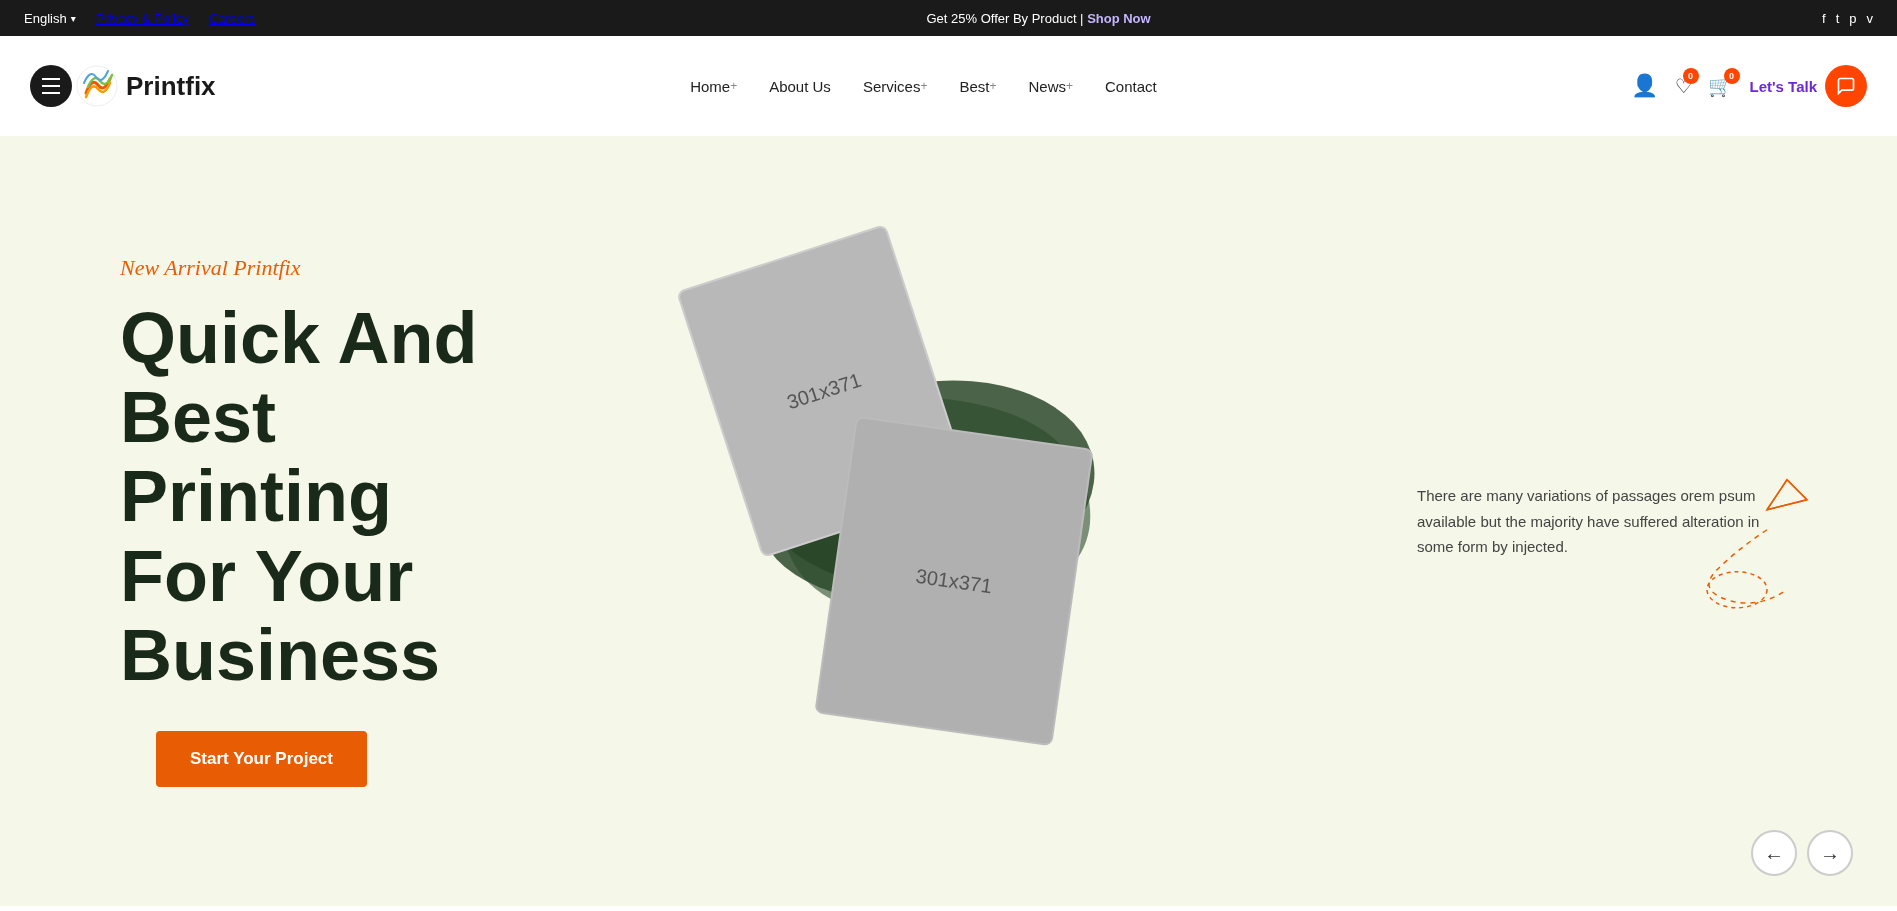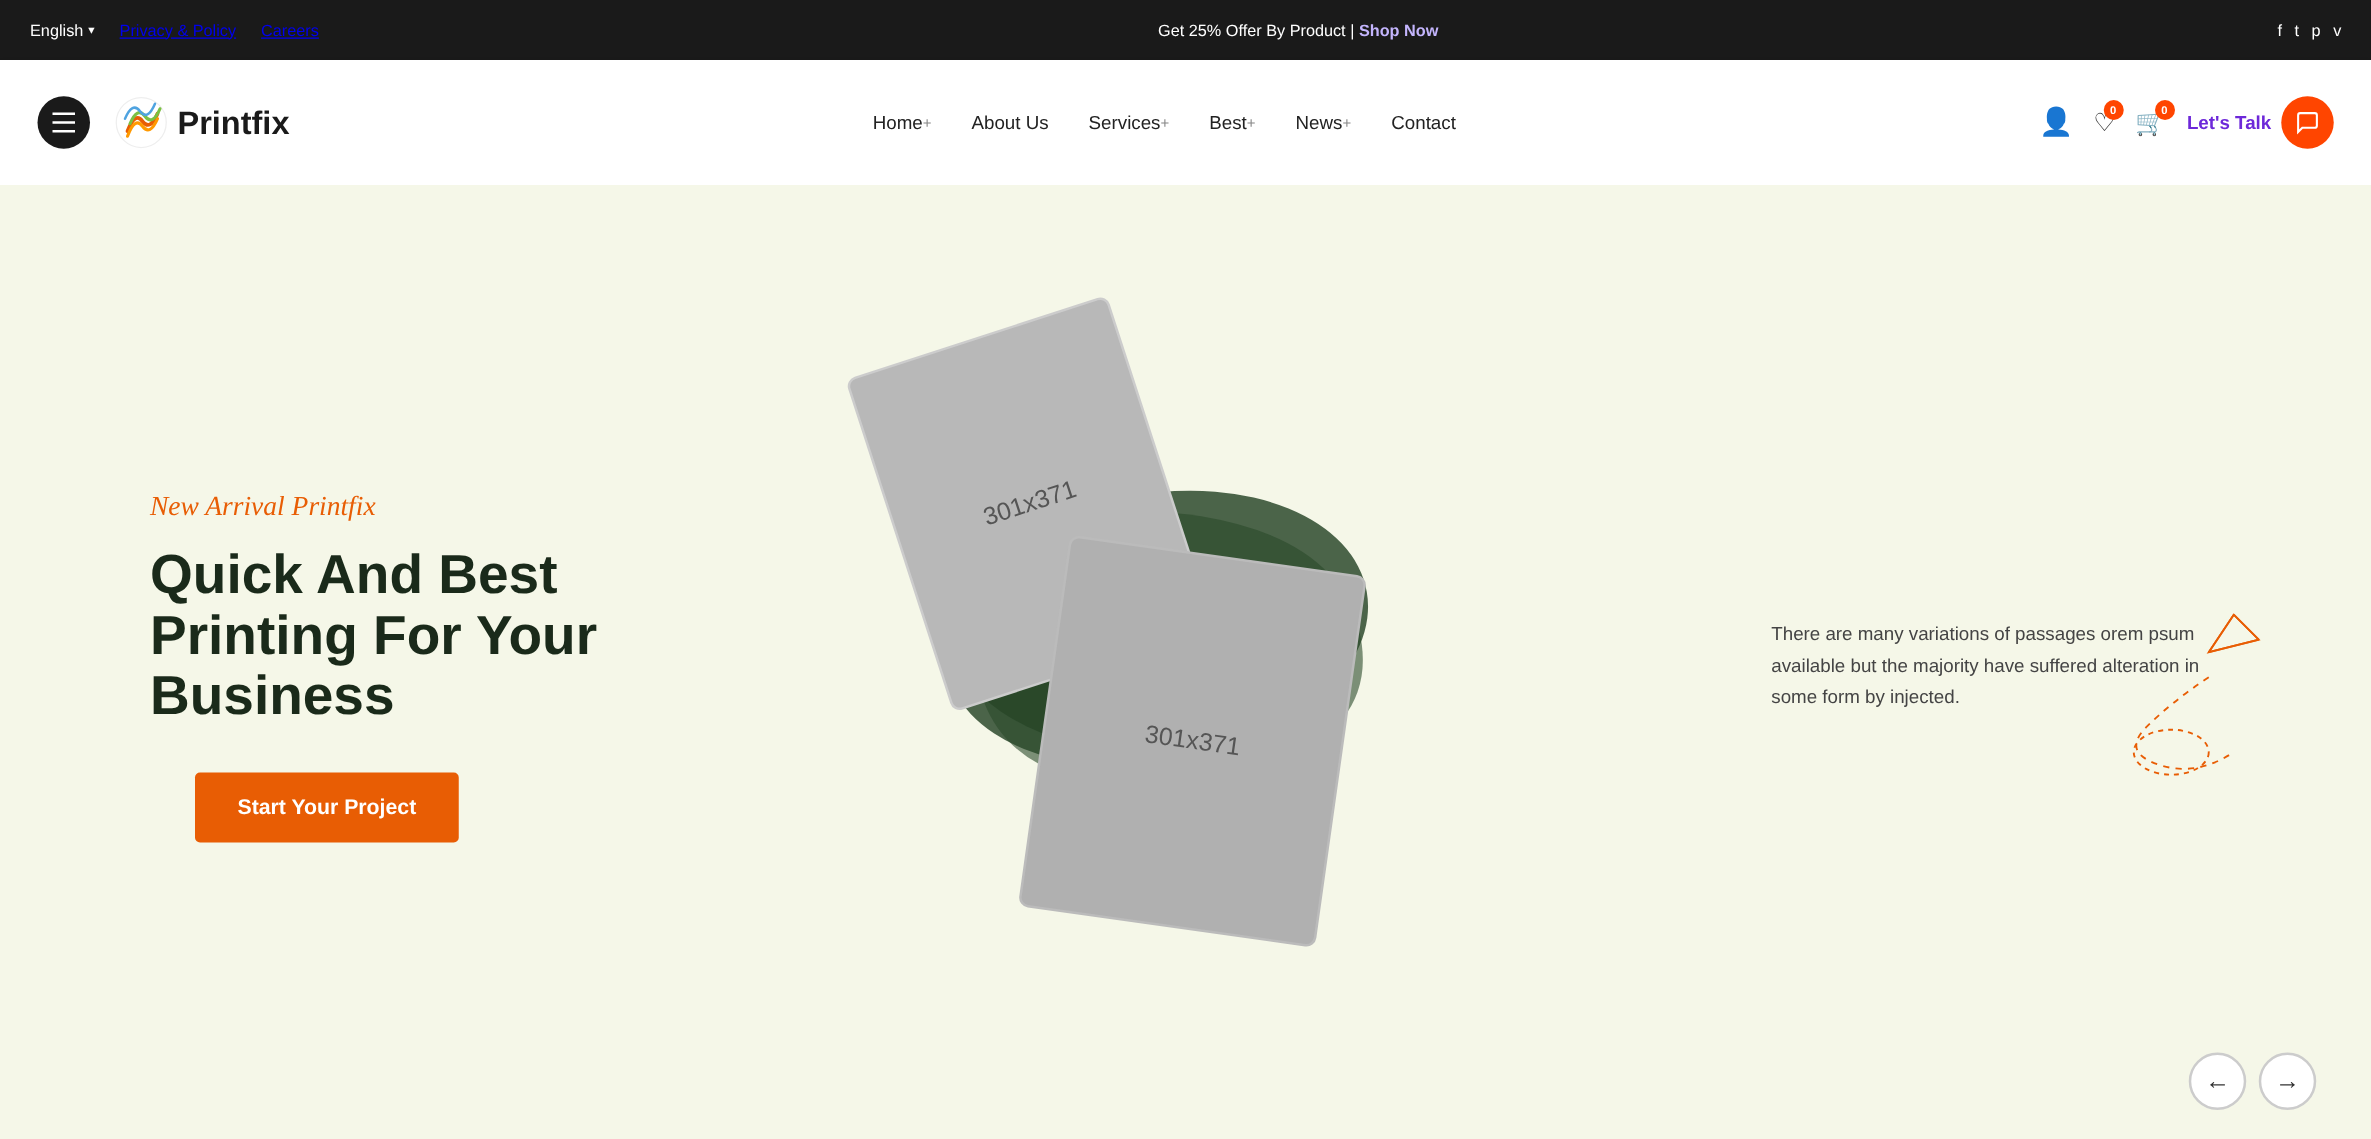--- a/index.html
+++ b/index.html
@@ -2,21 +2,21 @@
 <html><head>
   <meta charset="utf-8">
   <style>
     * { margin: 0; padding: 0; box-sizing: border-box; }
     body { font-family: 'Arial', sans-serif; overflow-x: hidden; }
 
     
     .top-bar {
       background: #1a1a1a;
       color: #fff;
-      height: 48px;
+      height: 36px;
       display: flex;
       align-items: center;
       justify-content: space-between;
       padding: 0 24px;
       font-size: 13px;
     }
     .top-bar-left { display: flex; align-items: center; gap: 20px; }
     .top-bar-lang { display: flex; align-items: center; gap: 4px; cursor: pointer; }
     .top-bar-lang-arrow { font-size: 10px; }
     .top-bar-center { flex: 1; text-align: center; }
@@ -29,21 +29,21 @@
     
     .header {
       background: #fff;
       height: 100px;
       display: flex;
       align-items: center;
       justify-content: space-between;
       padding: 0 30px;
       box-shadow: 0 1px 4px rgba(0,0,0,0.08);
     }
-    .header-left { display: flex; align-items: flex-end; gap: 20px; }
+    .header-left { display: flex; align-items: flex-end; gap: 4px; }
     .menu-btn {
       width: 42px; height: 42px;
       background: #1a1a1a;
       border-radius: 50%;
       display: flex; flex-direction: column; align-items: center; justify-content: center; gap: 5px;
       cursor: pointer; border: none;
     }
     .menu-btn span { display: block; width: 18px; height: 2px; background: #fff; }
     .logo { display: flex; align-items: center; gap: 8px; text-decoration: none; }
     .logo-icon { width: 42px; height: 42px; }
@@ -99,21 +99,21 @@
       position: relative;
     }
     .hero-subtitle {
       font-size: 22px;
       color: #e85d04;
       font-family: 'Georgia', serif;
       font-style: italic;
       margin-bottom: 18px;
     }
     .hero-title {
-      font-size: 44px;
+      font-size: 72px;
       font-weight: 900;
       color: #1a2a1a;
       line-height: 1.1;
       margin-bottom: 36px;
     }
     .hero-btn {
       background: #e85d04;
       color: #fff;
       border: none;
       padding: 18px 34px;

